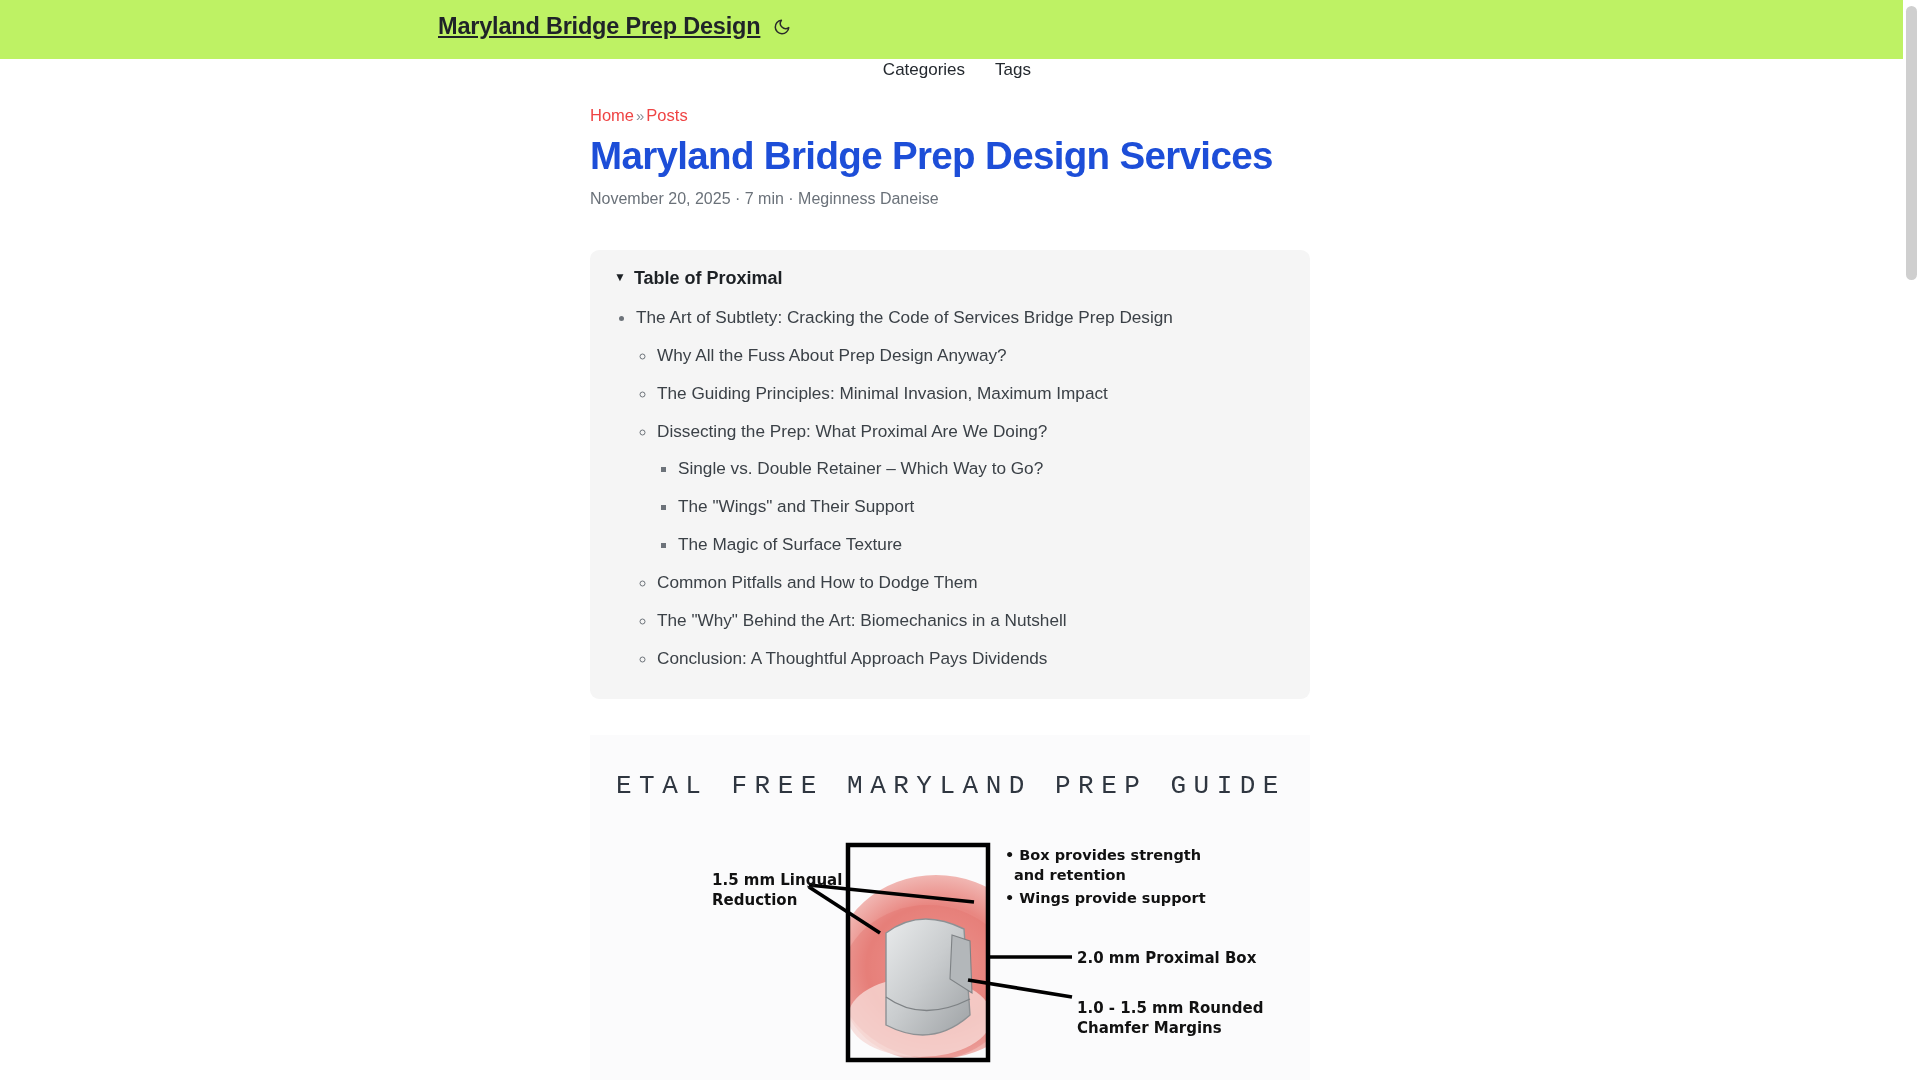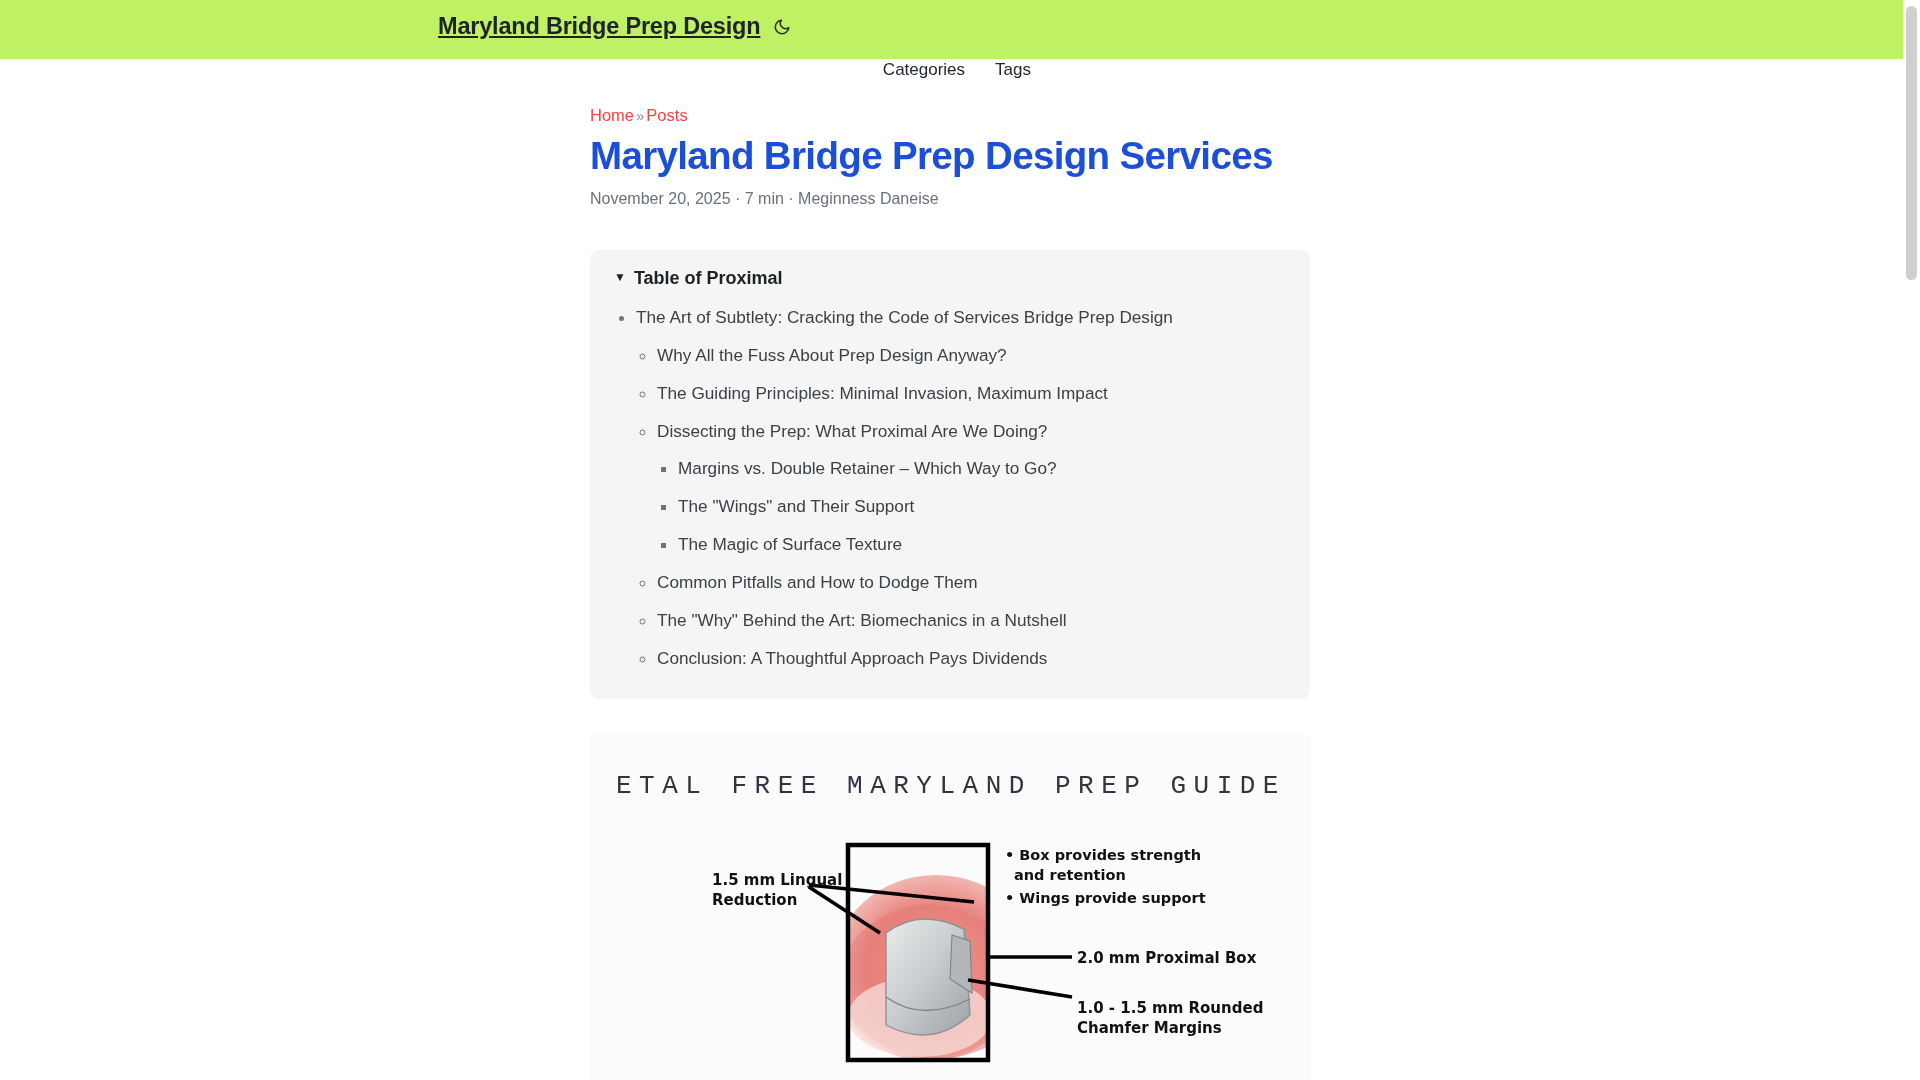--- a/index.html
+++ b/index.html
@@ -263,21 +263,21 @@
               <a href="#">Why All the Fuss About Prep Design Anyway?</a>
             </li>
             <li>
               <a href="#">The Guiding Principles: Minimal Invasion, Maximum Impact</a>
             </li>
             <li>
               <a href="#">Dissecting the Prep: What Proximal Are We Doing?</a>
 
               <ul>
                 <li>
-                  <a href="#">Margins vs. Double Retainer – Which Way to Go?</a>
+                  <a href="#">Single vs. Double Retainer – Which Way to Go?</a>
                 </li>
                 <li>
                   <a href="#">The "Wings" and Their Support</a>
                 </li>
                 <li>
                   <a href="#">The Magic of Surface Texture</a>
                 </li>
               </ul>
             </li>
             <li>

